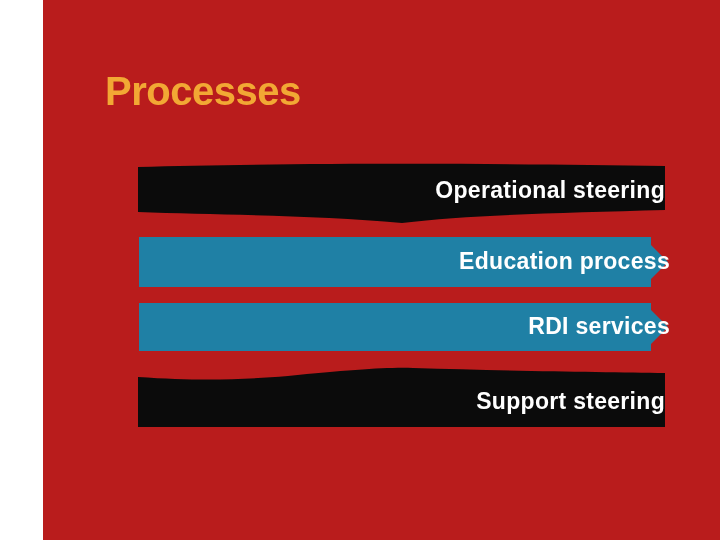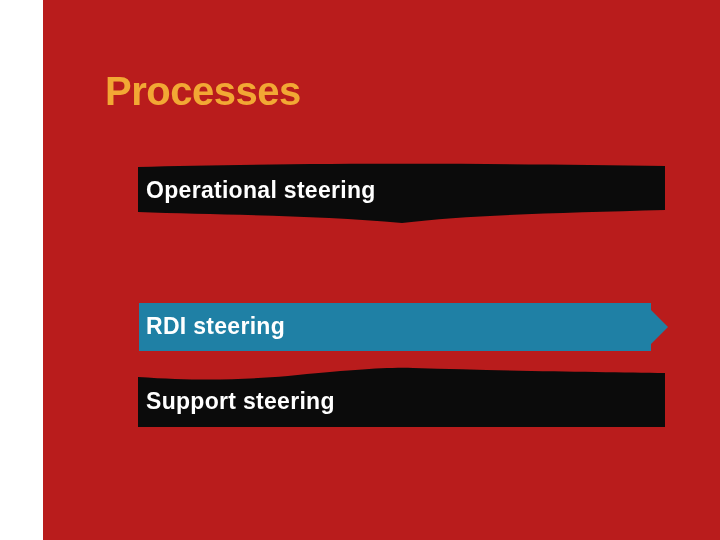--- a/index.html
+++ b/index.html
@@ -19,22 +19,22 @@
     font-weight:bold;
     letter-spacing:-0.5px;
     color:#F2A834;
     white-space:nowrap;
   }
 
   .bar{position:absolute;}
   .bar svg{position:absolute;left:0;top:0;width:100%;height:100%;display:block;}
   .bar-label{
     position:absolute;
-    left:8px;right:0;
-    text-align:left;
+    left:16px;right:0;
+    text-align:right;
     color:#ffffff;
     font-weight:bold;
     font-size:23px;
     letter-spacing:0.3px;
     white-space:nowrap;
   }
   .bar.banner-top .bar-label{top:14px;}
   .bar.arrow .bar-label{top:50%;transform:translateY(-52%);}
   .bar.banner-bottom .bar-label{top:24px;}
 
@@ -54,26 +54,32 @@
 
   <div class="title">Processes</div>
 
   <div class="bar banner-top" style="left:95px;top:163px;width:527px;height:62px;">
     <svg viewBox="0 0 527 62" preserveAspectRatio="none">
       <path d="M0,4 C140,0 360,0 527,3 L527,47 C420,50 330,52 264,60 C180,52 80,52 0,49 Z" fill="#0B0B0B"></path>
     </svg>
     <span class="bar-label">Operational steering</span>
   </div>
 
+  <div class="bar arrow" style="left:95px;top:236px;width:532px;height:52px;">
+    <svg viewBox="0 0 532 52" preserveAspectRatio="none">
+      <path stroke-linejoin="round" stroke-width="2" d="M1,1 H513 V9 L530,26 L513,43 V51 H1 Z" fill="#1F80A5"></path>
+    </svg>
+    <span class="bar-label">Education process</span>
+  </div>
 
   <div class="bar arrow" style="left:95px;top:302px;width:532px;height:50px;">
     <svg viewBox="0 0 532 50" preserveAspectRatio="none">
       <path stroke-linejoin="round" d="M1,1 H513 V8 L530,25 L513,42 V49 H1 Z" fill="#1F80A5"></path>
     </svg>
-    <span class="bar-label">RDI steering</span>
+    <span class="bar-label">RDI services</span>
   </div>
 
   <div class="bar banner-bottom" style="left:95px;top:364px;width:527px;height:64px;">
     <svg viewBox="0 0 527 64" preserveAspectRatio="none">
       <path d="M0,13 C60,17 100,16 150,12 C210,6 250,3 275,4 C370,7 470,8 527,9 L527,63 L0,63 Z" fill="#0B0B0B"></path>
     </svg>
     <span class="bar-label">Support steering</span>
   </div>
 
 

